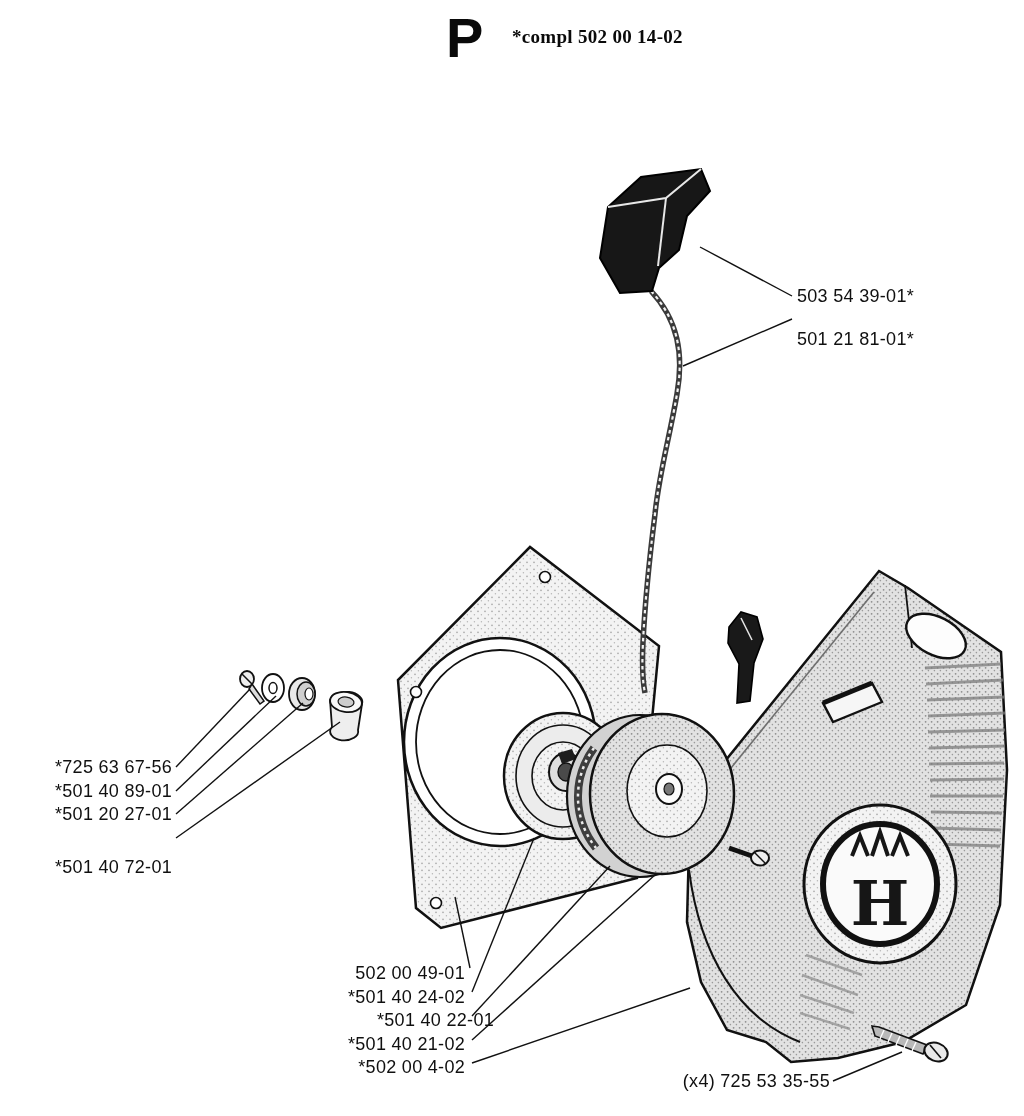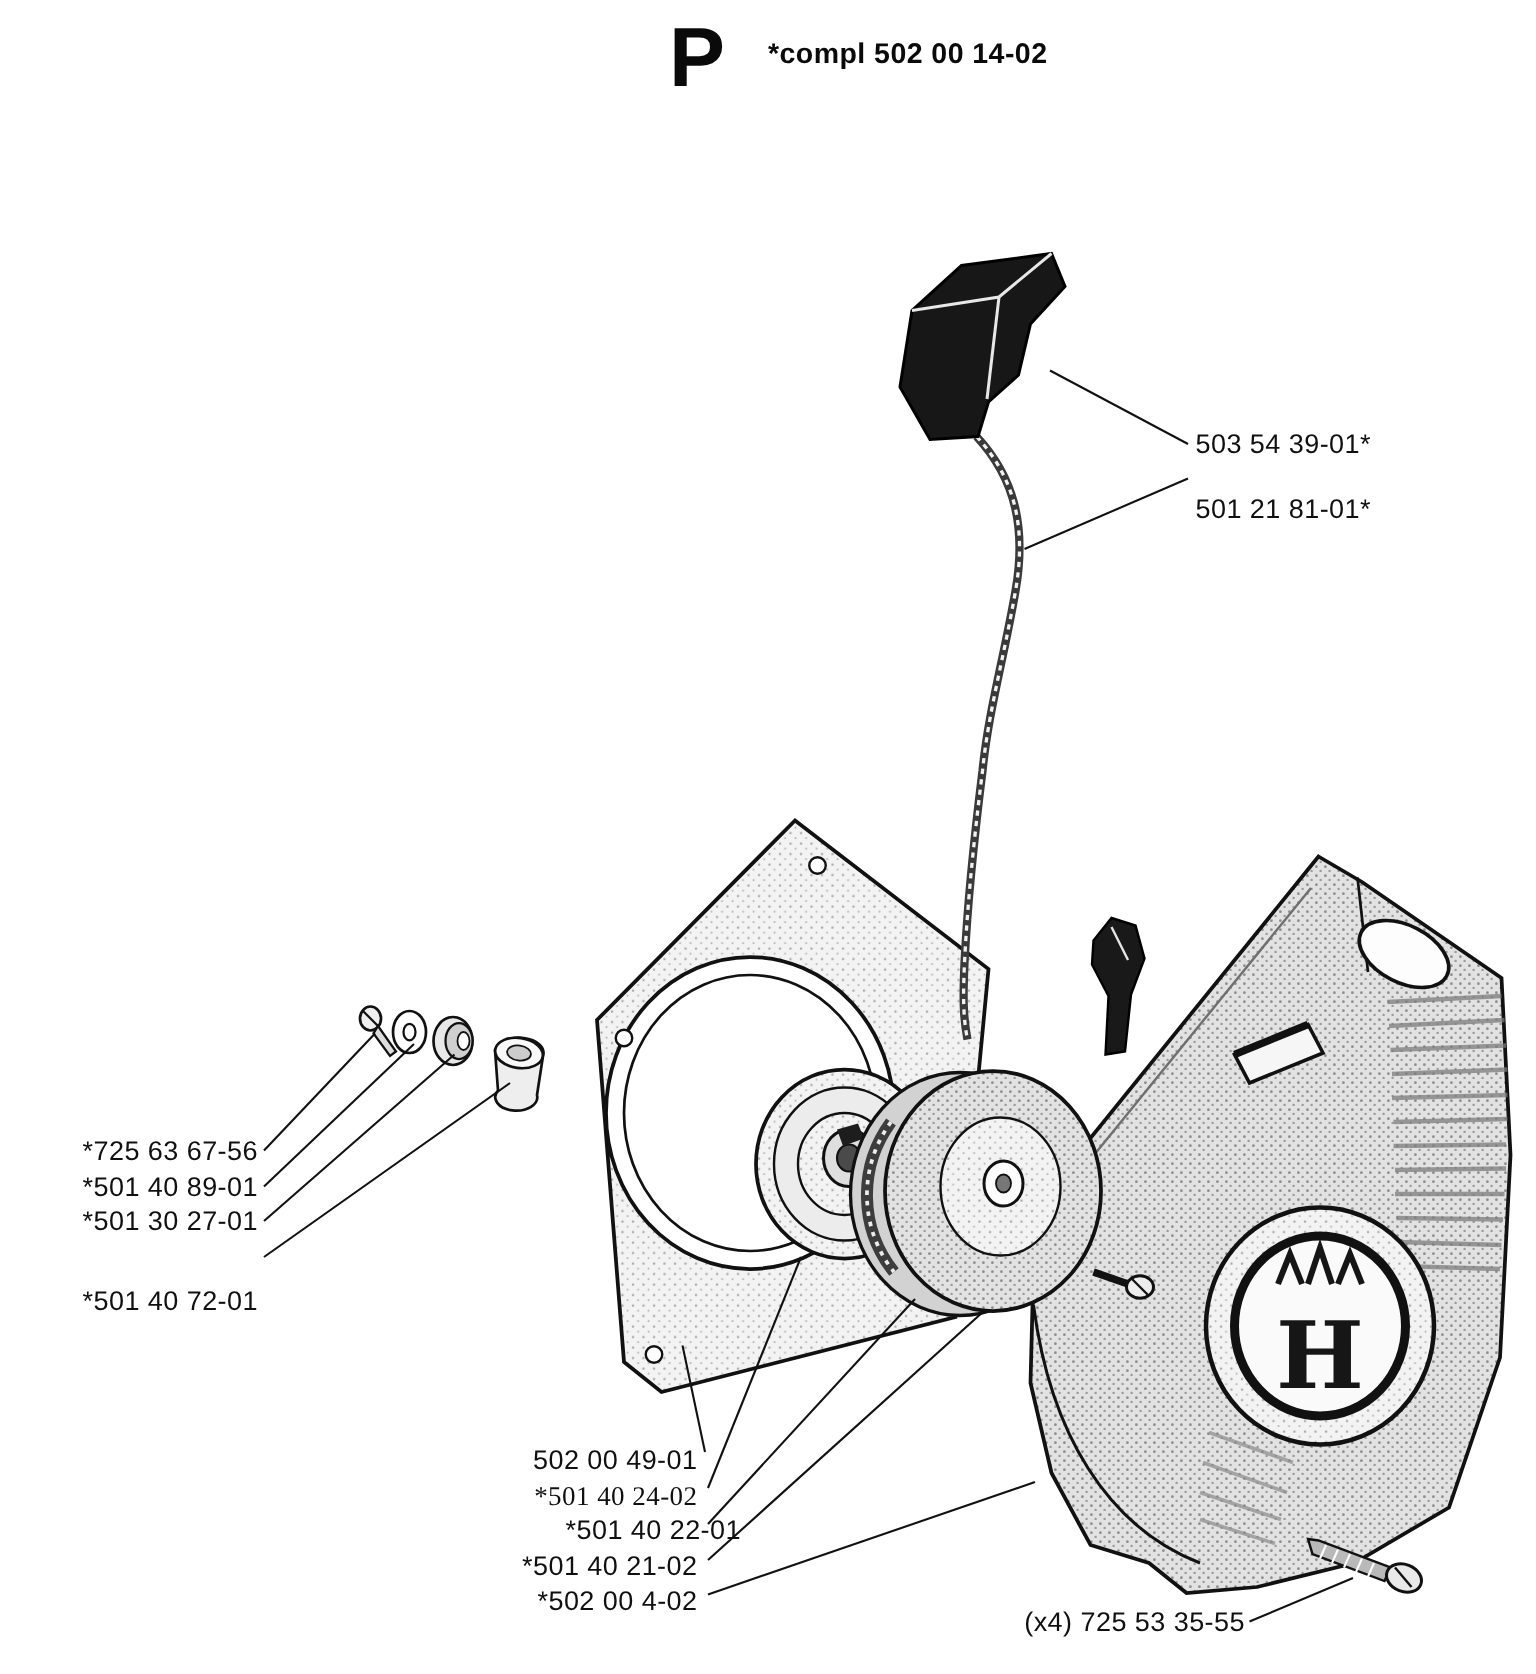--- a/index.html
+++ b/index.html
@@ -23,20 +23,21 @@
   }
   .compl {
     position: absolute;
     left: 512px;
     top: 26px;
     font-size: 19px;
     font-weight: bold;
     color: #0a0a0a;
     letter-spacing: 0.3px;
     white-space: nowrap;
+    font-family: Liberation Serif, serif;
   }
   .lbl {
     position: absolute;
     font-size: 18px;
     color: #101010;
     letter-spacing: 0.3px;
     white-space: nowrap;
     line-height: 22px;
   }
   .lbl.ra { text-align: right; }
@@ -196,24 +197,24 @@
       <path d="M472,1063 L690,988"></path>
       <path d="M833,1081 L902,1052"></path>
     </g>
   </svg>
 
   <div class="lbl" style="left:797px; top:285px;">503 54 39-01*</div>
   <div class="lbl" style="left:797px; top:308px;margin-top:20px;">501 21 81-01*</div>
 
   <div class="lbl ra" style="right:852px; top:756px;">*725 63 67-56</div>
   <div class="lbl ra" style="right:852px; top:780px;">*501 40 89-01</div>
-  <div class="lbl ra" style="right:852px; top:803px;">*501 30 27-01</div>
+  <div class="lbl ra" style="right:852px; top:803px;">*501 20 27-01</div>
   <div class="lbl ra" style="right:852px; top:827px;margin-top:29px;">*501 40 72-01</div>
 
   <div class="lbl ra" style="right:559px; top:962px;">502 00 49-01</div>
-  <div class="lbl ra" style="right:559px; top:986px;font-family:Liberation Serif, serif;">*501 40 24-02</div>
+  <div class="lbl ra" style="right:559px; top:986px;">*501 40 24-02</div>
   <div class="lbl ra" style="right:530px; top:1009px;">*501 40 22-01</div>
   <div class="lbl ra" style="right:559px; top:1033px;margin-left:40px;">*501 40 21-02</div>
   <div class="lbl ra" style="right:559px; top:1056px;">*502 00 4-02</div>
 
   <div class="lbl ra" style="right:194px; top:1070px;">(x4) 725 53 35-55</div>
 
 </div>
 
 </body></html>

